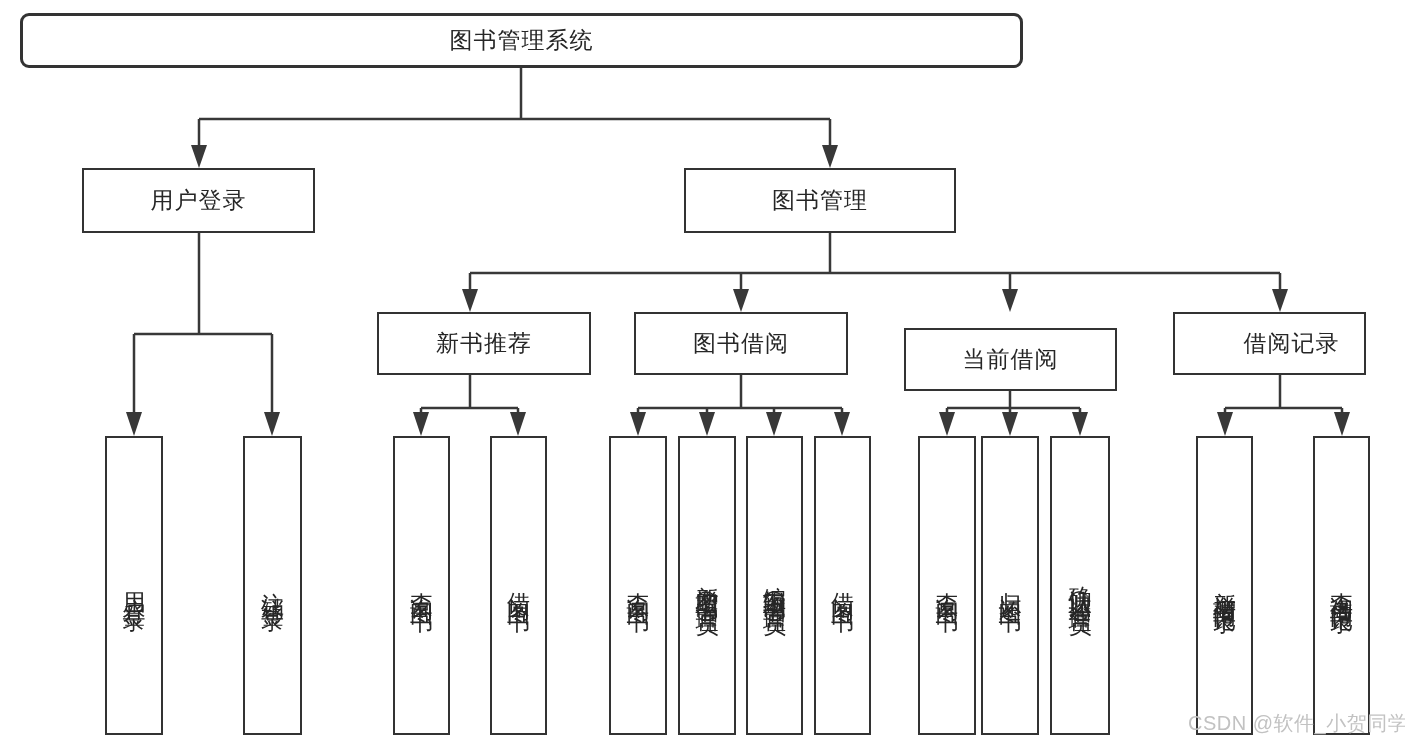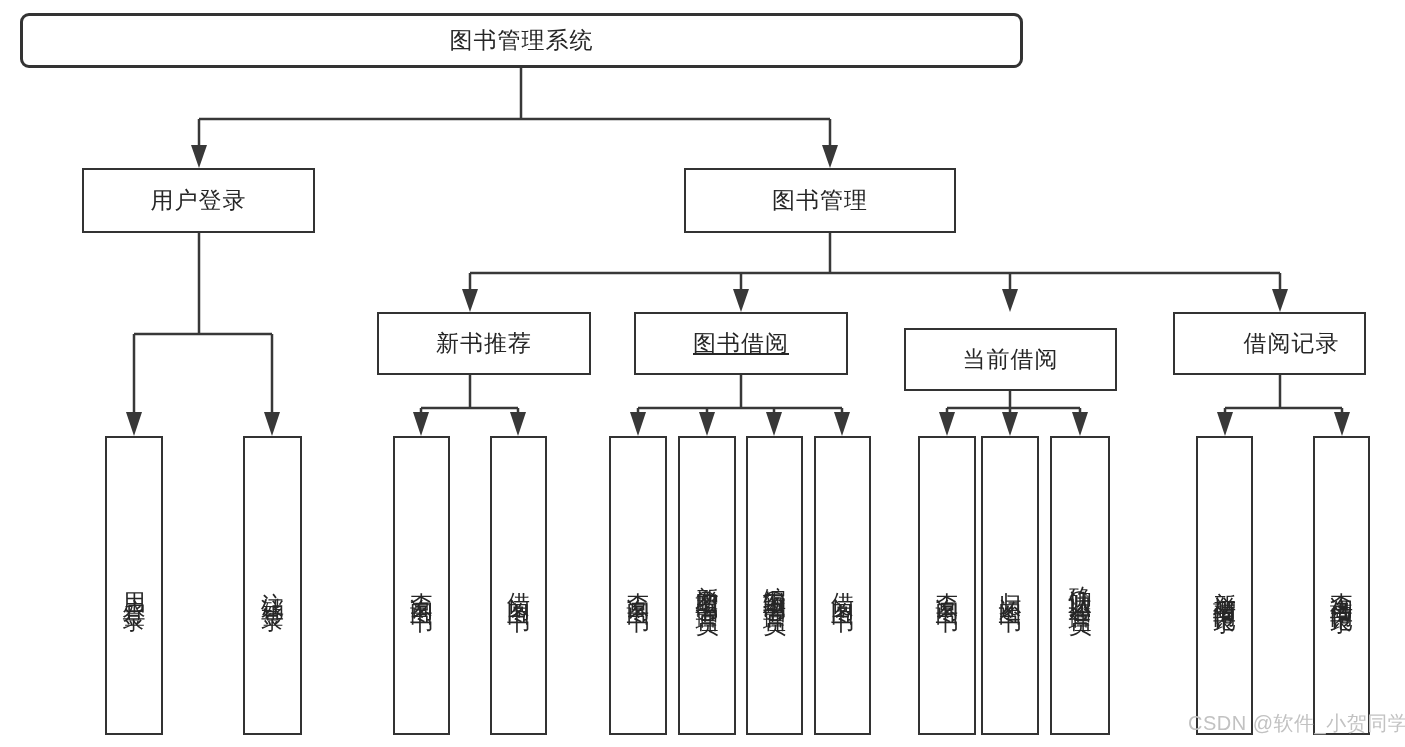--- a/index.html
+++ b/index.html
@@ -120,21 +120,21 @@
   <div class="node" style="left:82px; top:168px; width:233px; height:65px;">
     <span class="lbl">用户登录</span>
   </div>
   <div class="node" style="left:684px; top:168px; width:272px; height:65px;">
     <span class="lbl">图书管理</span>
   </div>
 
   <div class="node" style="left:377px; top:312px; width:214px; height:63px;">
     <span class="lbl">新书推荐</span>
   </div>
-  <div class="node" style="left:634px; top:312px; width:214px; height:63px;text-decoration:underline;">
+  <div class="node" style="left:634px; top:312px; width:214px; height:63px;">
     <span class="lbl">图书借阅</span>
   </div>
   <div class="node" style="left:904px; top:312px; width:213px; height:63px;margin-top:16px;">
     <span class="lbl">当前借阅</span>
   </div>
   <div class="node" style="left:1173px; top:312px; width:193px; height:63px;padding-left:44px;">
     <span class="lbl">借阅记录</span>
   </div>
 
   <div class="node leaf" style="left:105px; top:436px; width:58px; height:299px;">

